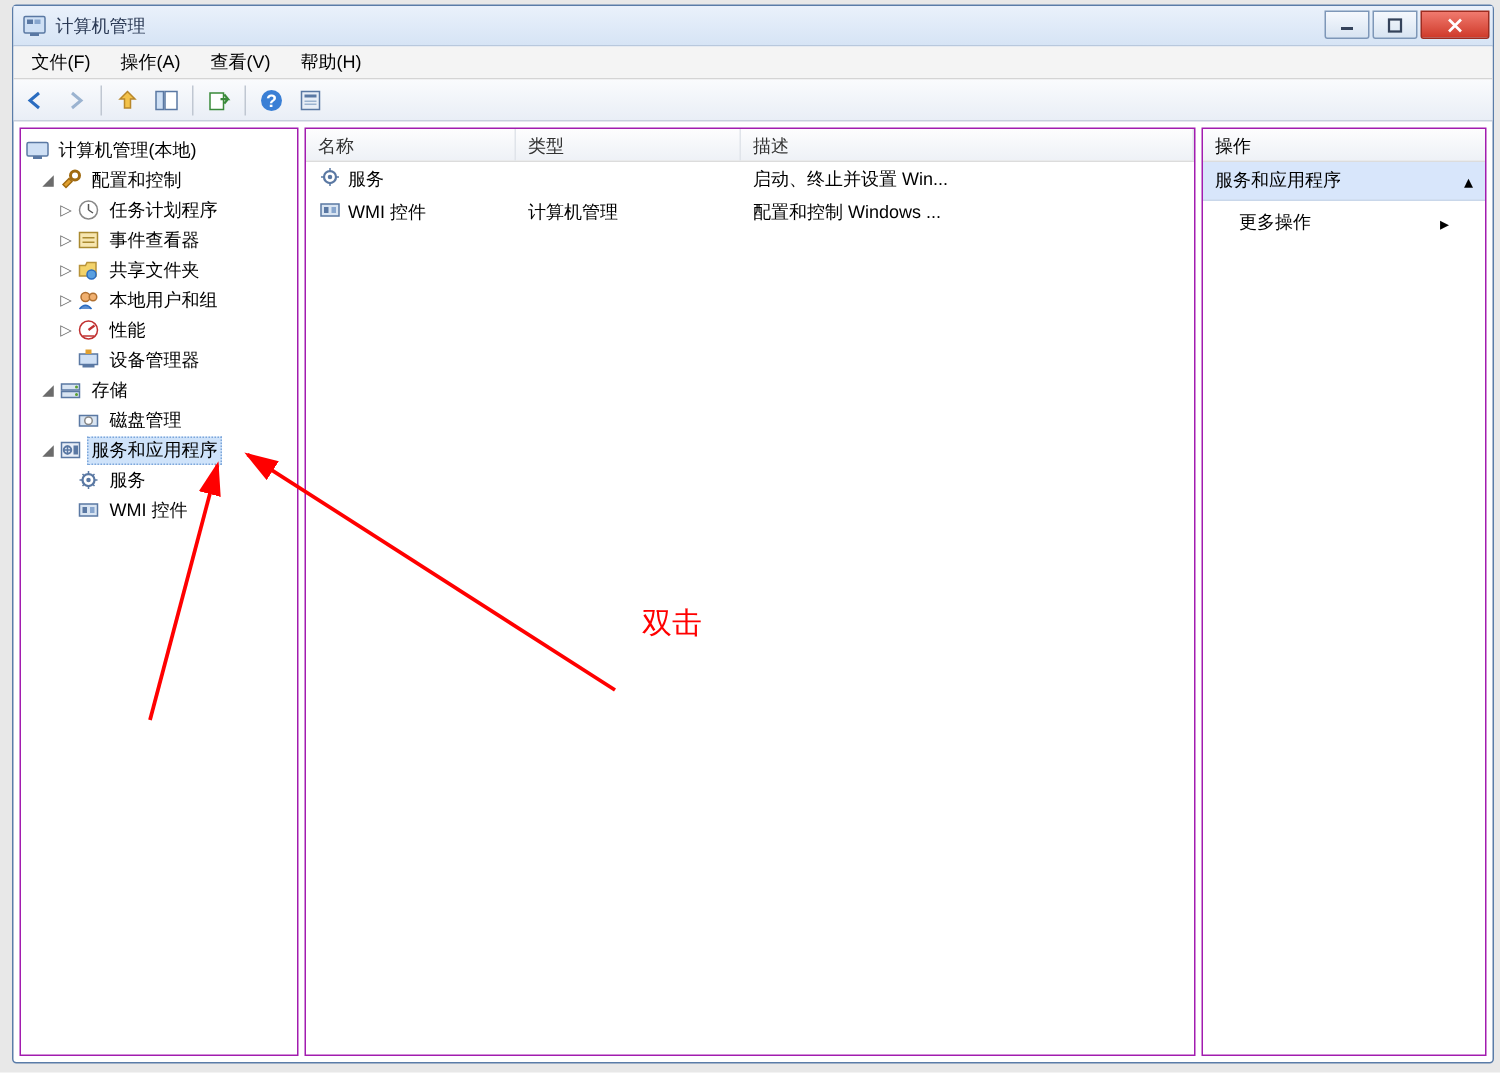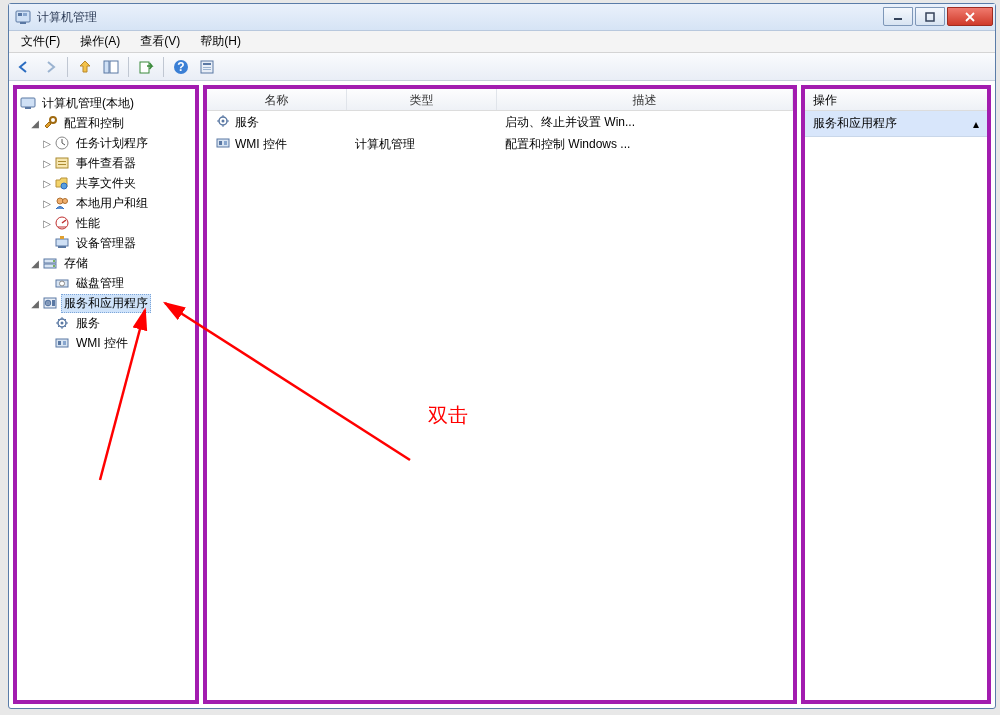--- a/index.html
+++ b/index.html
@@ -16,35 +16,35 @@
 .winbtn svg { display: block; }
 
 .menubar { height: 22px; background: #f4f4f4; border-bottom: 1px solid #d4d4d4; display: flex; align-items: center; padding: 0 4px; gap: 4px; }
 .menuitem { padding: 2px 8px; cursor: default; }
 
 .toolbar { height: 28px; background: linear-gradient(#fafbfd,#e9eef6); border-bottom: 1px solid #c7cfdc; display: flex; align-items: center; padding: 0 3px; gap: 2px; }
 .tb-btn { width: 24px; height: 24px; display: flex; align-items: center; justify-content: center; border: 1px solid transparent; border-radius: 2px; }
 .tb-sep { width: 1px; height: 20px; background: #c0c7d2; margin: 0 3px; }
 
 .body { flex: 1; display: flex; padding: 4px; gap: 4px; overflow: hidden; }
-.pane { border: 4px solid #a21caf; background: #fff; display: flex; flex-direction: column; }
+.pane { border: 1px solid #a21caf; background: #fff; display: flex; flex-direction: column; }
 .tree-pane { width: 186px; }
 .list-pane { flex: 1; }
 .action-pane { width: 190px; }
 
 .tree { padding: 4px 2px; overflow: auto; flex: 1; }
 .tree-row { display: flex; align-items: center; height: 20px; white-space: nowrap; cursor: default; }
 .tree-row .tw { width: 12px; text-align: center; color: #6b6b6b; font-size: 10px; }
 .tree-row .tw:empty::before { content: ""; }
 .tree-row .ticon { width: 16px; height: 16px; margin: 0 3px 0 1px; flex: none; }
 .tree-row.sel .lbl { background: #cfe3fa; border: 1px dotted #7da6d9; padding: 0 2px; }
 .tree-row .lbl { padding: 0 3px; }
 .ind { display:inline-block; }
 
-.list-header { height: 22px; display: flex; border-bottom: 1px solid #dcdcdc; background: linear-gradient(#fdfdfe,#eef1f6); text-align: center; }
+.list-header { height: 22px; display: flex; border-bottom: 1px solid #dcdcdc; background: linear-gradient(#fdfdfe,#eef1f6); }
 .lh-cell { border-right: 1px solid #e0e4ea; padding: 3px 8px; color: #333; }
 .lh-name { width: 140px; }
 .lh-type { width: 150px; }
 .lh-desc { flex: 1; }
 
 .list-body { flex: 1; overflow: auto; }
 .list-row { display: flex; height: 22px; align-items: center; }
 .lc { padding: 0 8px; overflow: hidden; text-overflow: ellipsis; white-space: nowrap; }
 .lc-name { width: 140px; display: flex; align-items: center; gap: 4px; }
 .lc-type { width: 150px; }
@@ -312,20 +312,24 @@
         </div>
       </div>
     </div>
 
     <div class="pane action-pane">
       <div class="action-head">操作</div>
       <div class="action-sec">
         <span>服务和应用程序</span>
         <span>▴</span>
       </div>
+      <div class="action-item">
+        <span>更多操作</span>
+        <span>▸</span>
+      </div>
     </div>
 
   </div>
 </div>
 
 <svg class="annotation" width="1000" height="715" style="left:0;top:0">
   <defs>
     <marker id="ah" markerWidth="10" markerHeight="10" refX="8" refY="3" orient="auto">
       <path d="M0,0 L9,3 L0,6 Z" fill="#ff0000"></path>
     </marker>

